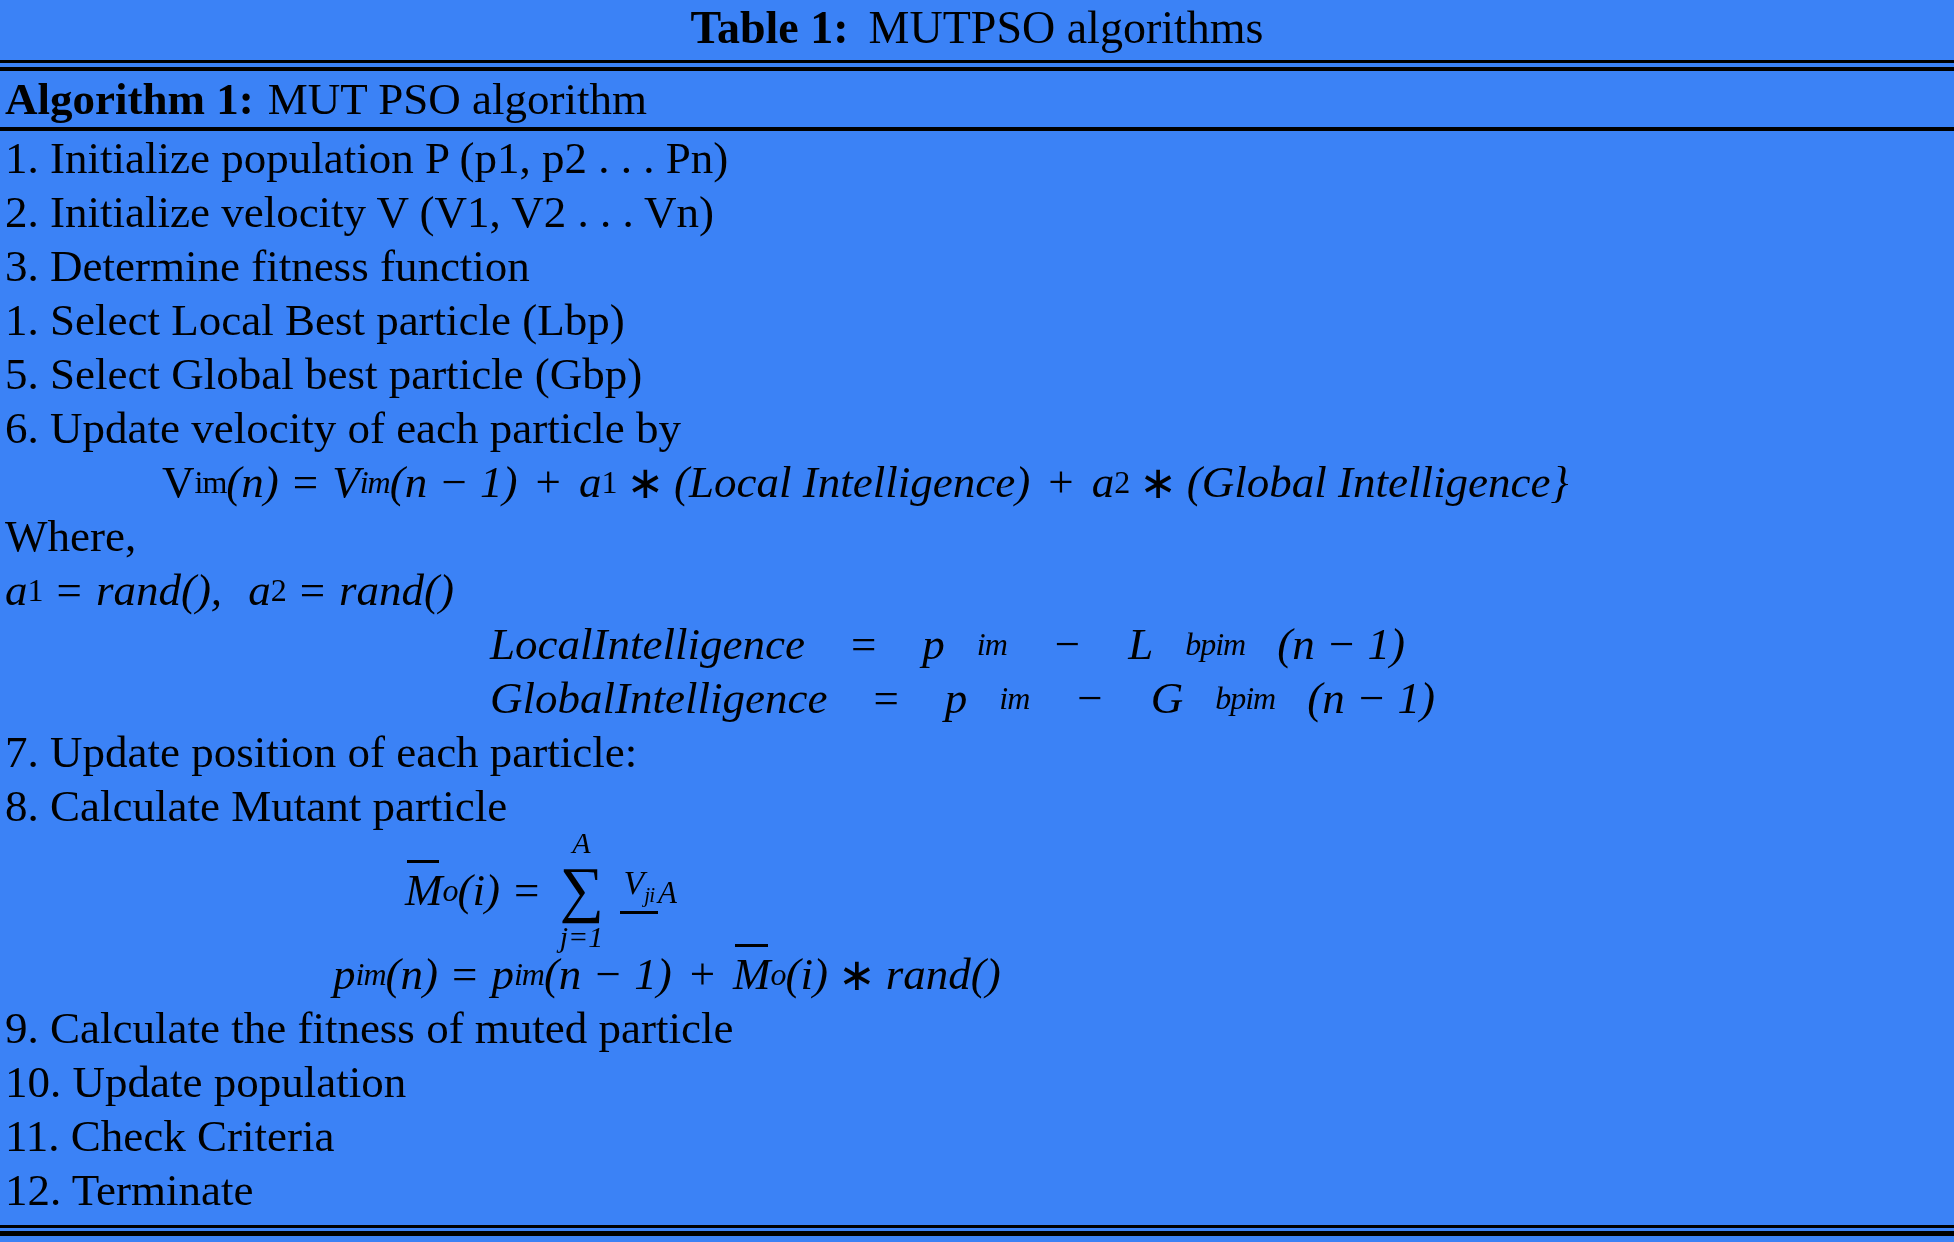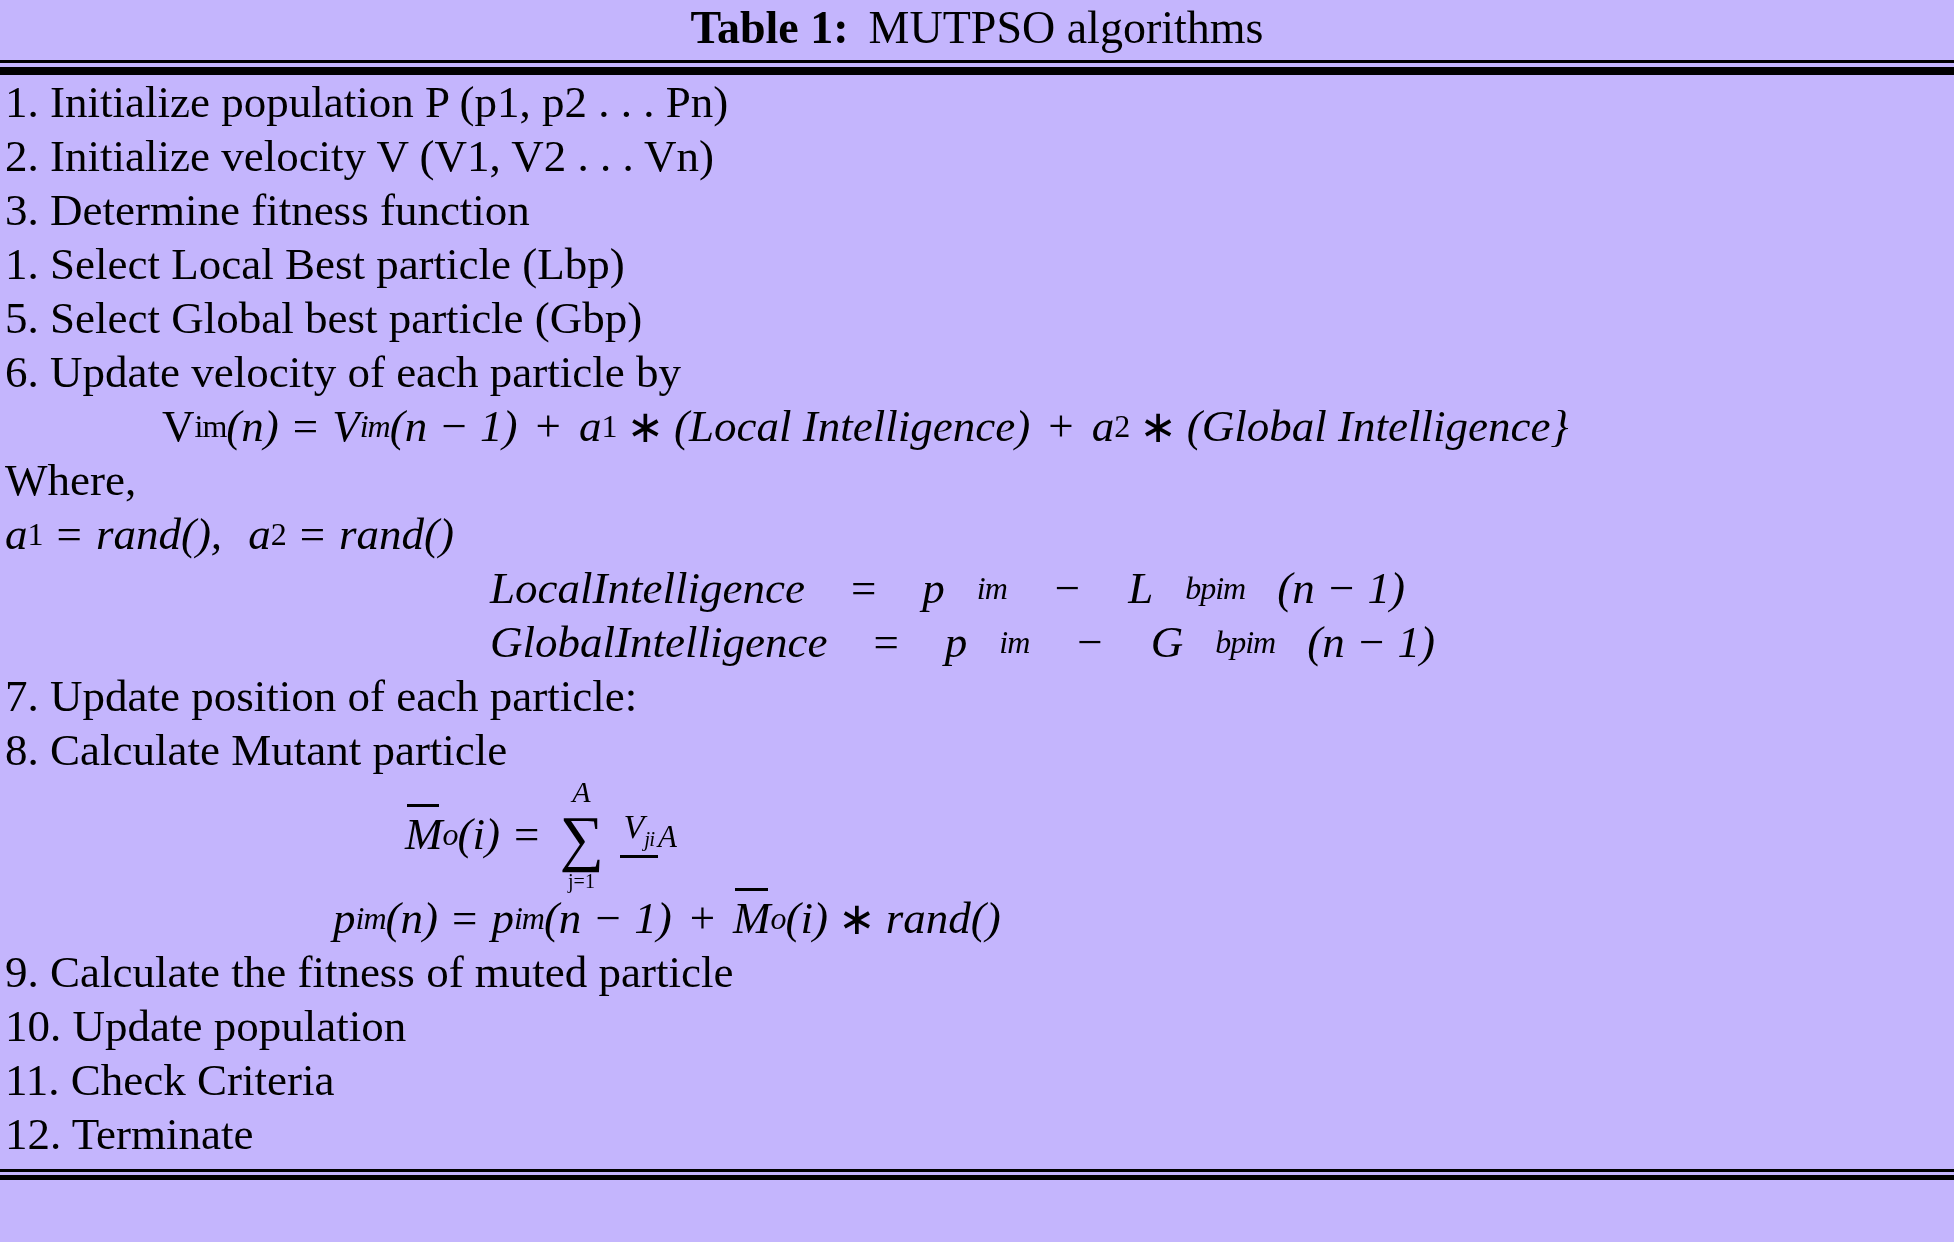--- a/index.html
+++ b/index.html
@@ -1,20 +1,20 @@
 <!DOCTYPE html>
 <html><head>
 <meta charset="utf-8">
 <style>
   * { margin:0; padding:0; box-sizing:border-box; }
   html,body { background:#ffffff; }
   .page {
     position:relative;
     width:1954px; height:1242px;
-    background:#c4b5fd; color:#000000;
+    background:#3b82f6; color:#000000;
     font-family:"Liberation Serif", serif;
     overflow:hidden;
   }
   
   .caption {
     height:60px;
     display:flex; justify-content:center; align-items:flex-start;
     padding-top:3px;
     font-size:46px; line-height:50px;
   }
@@ -64,21 +64,21 @@
     width:0.72em; height:3px; background:#000000;
   }
   
   .sum {
     display:inline-flex; flex-direction:column; align-items:center;
     margin:0 6px; line-height:1;
   }
   .sum .limit-top { font-size:30px; font-style:italic; margin-bottom:2px; }
   .sum .sigma { font-size:62px; line-height:0.95; font-style:normal;
                 font-family:"Liberation Serif","DejaVu Sans",serif; }
-  .sum .limit-bot { font-size:20px; margin-top:4px; }
+  .sum .limit-bot { font-size:30px; font-style:italic; margin-top:4px; }
   
   .frac {
     display:inline-flex; flex-direction:row; align-items:center;
     vertical-align:middle; margin-left:10px; line-height:1;
   }
   .frac .num { font-size:34px; font-style:italic; padding:0 4px 5px 4px;
                border-bottom:3px solid #000000; }
   .frac .num .sb { font-size:21px; vertical-align:-8px; }
   .frac .den { font-size:31px; font-style:italic; padding-top:4px; }
 </style>
@@ -89,20 +89,24 @@
 
   <div class="caption">
     <span class="lbl">Table 1:</span>
     <span>MUTPSO algorithms</span>
   </div>
 
   <div class="rule thin2"></div>
   <div class="gap4"></div>
   <div class="rule thick4"></div>
 
+  <div class="algo-header">
+    <span class="lbl">Algorithm 1:</span>
+    <span>MUT PSO algorithm</span>
+  </div>
   <div class="hdr-rule"></div>
 
   <div class="algo-body">
 
     <div class="row">1. Initialize population P (p1, p2 . . . Pn)</div>
     <div class="row">2. Initialize velocity V (V1, V2 . . . Vn)</div>
     <div class="row">3. Determine fitness function</div>
     <div class="row">1. Select Local Best particle (Lbp)</div>
     <div class="row">5. Select Global best particle (Gbp)</div>
     <div class="row">6. Update velocity of each particle by</div>

